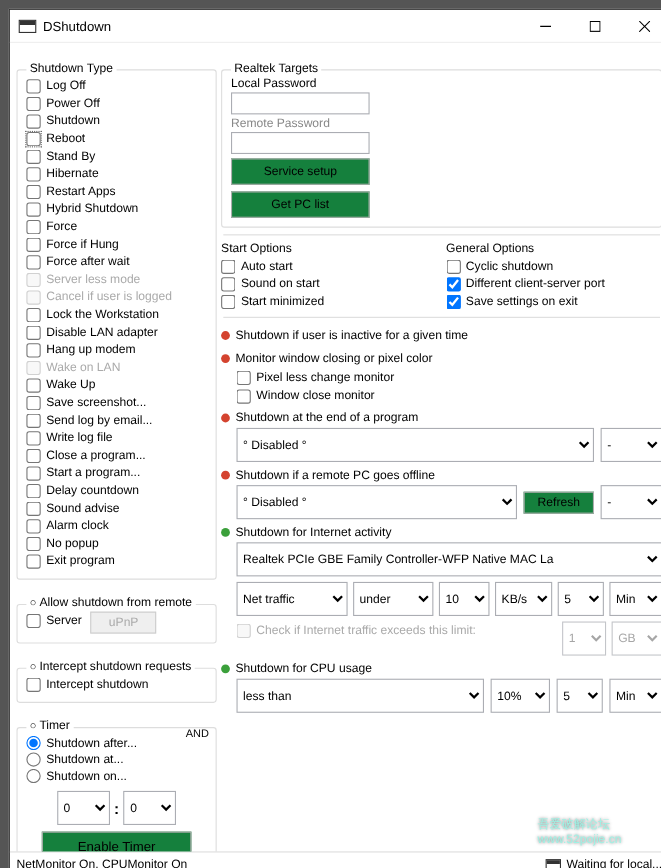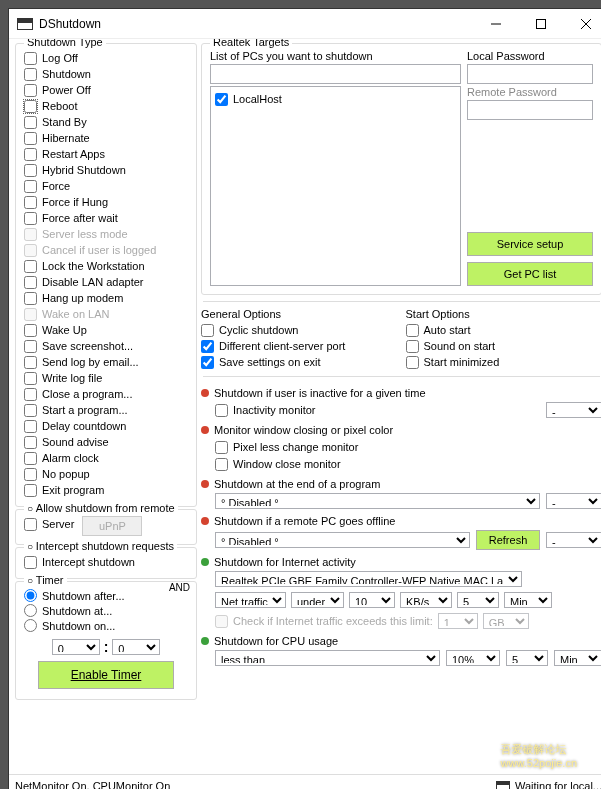--- a/index.html
+++ b/index.html
@@ -6,33 +6,33 @@
 body { margin: 0; background: #555; padding: 8px; }
 .window { width: 601px; height: 789px; background: #fff; border: 1px solid #333; display: flex; flex-direction: column; }
 .titlebar { height: 30px; display: flex; align-items: center; padding: 0 0 0 8px; border-bottom: 1px solid #eee; }
 .titlebar .appicon { width: 16px; height: 12px; border: 1px solid #333; background: linear-gradient(#333 0 40%, #fff 40%); margin-right: 6px; }
 .titlebar .title { flex: 1; font-size: 12px; }
 .winbtn { width: 45px; height: 29px; display: flex; align-items: center; justify-content: center; font-size: 13px; }
 .winbtn svg { width: 10px; height: 10px; }
 .content { flex: 1; display: flex; padding: 4px 6px 0 6px; gap: 4px; overflow: hidden; }
 .leftcol { width: 182px; display: flex; flex-direction: column; gap: 2px; }
 .rightcol { flex: 1; display: flex; flex-direction: column; }
-.group { border: 1px solid #ddd; border-radius: 3px; padding: 6px 8px 8px 8px; position: relative; margin-top: 0; }
+.group { border: 1px solid #ddd; border-radius: 3px; padding: 6px 8px 8px 8px; position: relative; margin-top: 20px; }
 .group > .legend { position: absolute; top: -8px; left: 8px; background: #fff; padding: 0 3px; font-size: 11px; }
 .group.radio > .legend::before { content: "○ "; font-size: 10px; }
 .chk { display: flex; align-items: center; gap: 5px; padding: 1px 0; line-height: 14px; }
 .chk input { margin: 0; width: 13px; height: 13px; }
 .chk.disabled { color: #aaa; }
 .chk.dotted input { outline: 1px dotted #666; outline-offset: 0px; }
 .radio-row { display: flex; align-items: center; gap: 5px; padding: 1px 0; }
 .radio-row input { margin: 0; }
-.btn { background: #bef264; border: 1px solid #adadad; padding: 3px 8px; text-align: center; cursor: default; }
+.btn { background: #15803d; border: 1px solid #adadad; padding: 3px 8px; text-align: center; cursor: default; }
 .btn.disabled { color: #aaa; border-color: #ccc; background: #efefef; }
 select, input[type=text], input[type=password] { border: 1px solid #abadb3; background: #fff; padding: 2px 3px; font-size: 11px; }
-select { padding: 2px 1px; height: 16px; }
+select { padding: 2px 1px; height: 31px; }
 .rightcol .about { text-align: right; color: #06c; text-decoration: underline; padding: 0 4px 2px 0; }
 .targets { display: flex; gap: 6px; }
 .targets .listcol { flex: 1; }
 .targets .listbox { border: 1px solid #abadb3; height: 200px; padding: 4px; }
 .targets .pwcol { width: 126px; display: flex; flex-direction: column; gap: 2px; }
 .targets .pwcol input { width: 100%; height: 20px; }
 .targets .pwcol .btn { margin-top: auto; padding: 5px 0; }
 .hr { height: 1px; background: #ddd; margin: 6px 2px; }
 .opt-row { display: flex; gap: 8px; }
 .opt-row > div { flex: 1; }
@@ -46,21 +46,21 @@
 .sect select.wide { flex: 1; min-width: 100px; }
 .sect .dash { width: 56px; }
 .timer-row { display: flex; align-items: center; justify-content: center; gap: 4px; margin: 6px 0; }
 .timer-row select { width: 48px; }
 .timer-colon { font-weight: bold; font-size: 14px; }
 .enable-timer { width: 136px; margin: 4px auto 2px; padding: 6px 0; font-size: 12px; text-decoration: underline; }
 .and { position: absolute; right: 6px; top: 0px; font-size: 10px; }
 .statusbar { height: 22px; border-top: 1px solid #ddd; display: flex; align-items: center; padding: 0 6px; font-size: 11px; }
 .statusbar .right { margin-left: auto; display: flex; align-items: center; gap: 5px; }
 .statusbar .sicon { width: 14px; height: 10px; border: 1px solid #333; background: linear-gradient(#333 0 40%, #fff 40%); }
-.watermark { position: absolute; right: 24px; bottom: 20px; color: #fde047; font-size: 13px; text-shadow: 0 0 3px #000; opacity: .6; pointer-events: none; }
+.watermark { position: absolute; right: 36px; bottom: 20px; color: #5eead4; font-size: 13px; text-shadow: 0 0 3px #000; opacity: .6; pointer-events: none; }
 .small-input { width: 40px; }
 </style>
 </head>
 <body>
 
 <div class="window">
   <div class="titlebar">
     <div class="appicon"></div>
     <div class="title">DShutdown</div>
     <div class="winbtn">
@@ -85,25 +85,25 @@
     <div class="leftcol">
       <div class="group">
         <div class="legend">Shutdown Type</div>
         <div id="st-list">
             <label class="chk">
               <input type="checkbox" style="">
               <span>Log Off</span>
             </label>
             <label class="chk">
               <input type="checkbox" style="">
+              <span>Power Off</span>
+            </label>
+            <label class="chk">
+              <input type="checkbox" style="">
               <span>Shutdown</span>
-            </label>
-            <label class="chk">
-              <input type="checkbox" style="">
-              <span>Power Off</span>
             </label>
             <label class="chk dotted">
               <input type="checkbox" style="">
               <span>Reboot</span>
             </label>
             <label class="chk">
               <input type="checkbox" style="">
               <span>Stand By</span>
             </label>
             <label class="chk">
@@ -242,91 +242,74 @@
         </div>
         <div class="btn enable-timer">Enable Timer</div>
       </div>
     </div>
 
     <div class="rightcol">
 
       <div class="group">
         <div class="legend">Realtek Targets</div>
         <div class="targets">
-          <div class="listcol">
-            <div>List of PCs you want to shutdown</div>
-            <input type="text" style="width: 100%; height: 20px; margin: 2px 0px;">
-            <div class="listbox">
-              <label class="chk">
-                  <input type="checkbox" checked="" style="">
-                  <span>LocalHost</span>
-                </label>
-            </div>
-          </div>
           <div class="pwcol">
             <div>Local Password</div>
             <input type="password" style="">
             <div style="color:#888">Remote Password</div>
             <input type="password" style="">
             <div style="flex:1"></div>
             <div class="btn">Service setup</div>
             <div class="btn" style="margin-top:4px">Get PC list</div>
           </div>
         </div>
       </div>
 
       <div class="hr"></div>
 
       <div class="opt-row">
         <div>
+          <div class="opt-title">Start Options</div>
+          <label class="chk">
+              <input type="checkbox" style="">
+              <span>Auto start</span>
+            </label>
+          <label class="chk">
+              <input type="checkbox" style="">
+              <span>Sound on start</span>
+            </label>
+          <label class="chk">
+              <input type="checkbox" style="">
+              <span>Start minimized</span>
+            </label>
+        </div>
+        <div>
           <div class="opt-title">General Options</div>
           <label class="chk">
               <input type="checkbox" style="">
               <span>Cyclic shutdown</span>
             </label>
           <label class="chk">
               <input type="checkbox" checked="" style="">
               <span>Different client-server port</span>
             </label>
           <label class="chk">
               <input type="checkbox" checked="" style="">
               <span>Save settings on exit</span>
             </label>
         </div>
-        <div>
-          <div class="opt-title">Start Options</div>
-          <label class="chk">
-              <input type="checkbox" style="">
-              <span>Auto start</span>
-            </label>
-          <label class="chk">
-              <input type="checkbox" style="">
-              <span>Sound on start</span>
-            </label>
-          <label class="chk">
-              <input type="checkbox" style="">
-              <span>Start minimized</span>
-            </label>
-        </div>
       </div>
 
       <div class="hr"></div>
 
       <div class="sect">
         <div class="hdr">
             <span class="dot red"></span>
             <span>Shutdown if user is inactive for a given time</span>
           </div>
-        <div class="body">
-          <label class="chk" style="flex:1">
-              <input type="checkbox" style="">
-              <span>Inactivity monitor</span>
-            </label>
-          <select class="dash"><option>-</option></select>
-        </div>
       </div>
 
       <div class="sect">
         <div class="hdr">
             <span class="dot red"></span>
             <span>Monitor window closing or pixel color</span>
           </div>
         <div class="body" style="flex-direction:column;align-items:flex-start;gap:1px">
           <label class="chk">
               <input type="checkbox" style="">
@@ -360,31 +343,31 @@
           <div class="btn" style="width:64px">Refresh</div>
           <select class="dash"><option>-</option></select>
         </div>
       </div>
 
       <div class="sect">
         <div class="hdr">
             <span class="dot green"></span>
             <span>Shutdown for Internet activity</span>
           </div>
-        <div class="body" style="flex-direction:row;align-items:stretch;gap:5px">
+        <div class="body" style="flex-direction:column;align-items:stretch;gap:5px">
           <select><option>Realtek PCIe GBE Family Controller-WFP Native MAC La</option></select>
           <div style="display:flex;gap:5px">
             <select style="flex:1.4"><option>Net traffic</option></select>
             <select style="flex:1"><option>under</option></select>
             <select style="width:46px"><option>10</option></select>
             <select style="width:52px"><option>KB/s</option></select>
             <select style="width:42px"><option>5</option></select>
             <select style="width:48px"><option>Min</option></select>
           </div>
-          <div style="display:flex;gap:5px;align-items:flex-end">
+          <div style="display:flex;gap:5px;align-items:flex-start">
             <label class="chk disabled" style="flex:1">
                 <input type="checkbox" disabled="" style="">
                 <span>Check if Internet traffic exceeds this limit:</span>
               </label>
             <select class="small-input" disabled=""><option>1</option></select>
             <select style="width:46px" disabled=""><option>GB</option></select>
           </div>
         </div>
       </div>
 

